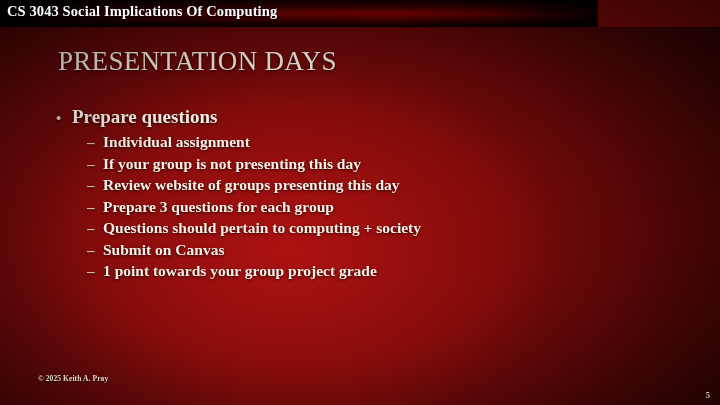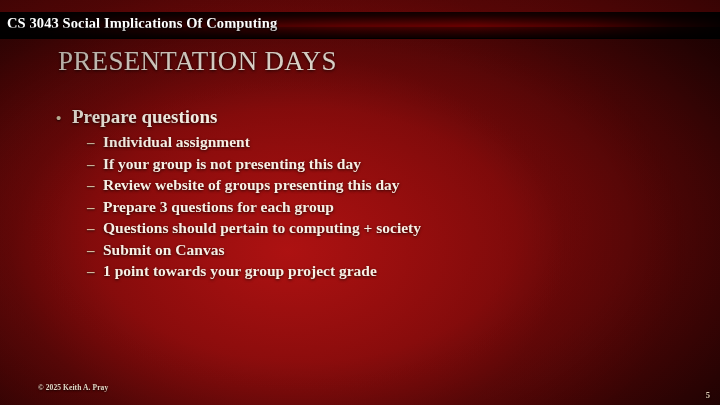--- a/index.html
+++ b/index.html
@@ -18,22 +18,22 @@
     background-image:
       radial-gradient(ellipse 62% 78% at 40% 62%, rgba(175,18,18,0.95) 0%, rgba(150,14,14,0.80) 32%, rgba(110,9,9,0.45) 62%, rgba(60,4,4,0.08) 88%, rgba(40,2,2,0) 100%),
       radial-gradient(ellipse 95% 95% at 45% 55%, #8e0c0c 0%, #6d0808 45%, #3d0404 78%, #1d0202 100%),
       linear-gradient(180deg, #2a0303 0%, #540606 18%, #700909 45%, #4a0505 80%, #200202 100%);
     user-select: none;
   }
 
   
   #header-band {
     position: absolute;
-    left: 0; top: 12px;
-    width: 720px; height: 27px;
+    left: 0; top: 0;
+    width: 598px; height: 27px;
     background-image:
       linear-gradient(180deg,
         #1a0202 0%,
         #2e0303 14%,
         #7d0b0b 40%,
         #a81111 52%,
         #7a0a0a 64%,
         #330303 86%,
         #120101 100%),
       linear-gradient(90deg,
@@ -131,21 +131,21 @@
     font-size: 15px;
   }
   .bullet-text {
     flex: 1 1 auto;
     white-space: nowrap;
   }
 
   
   #footer-copyright {
     position: absolute;
-    left: 6px; bottom: 13px;
+    left: 6px; bottom: 22px;
     font-size: 7.5px;
     font-weight: bold;
     color: #e4d8c6;
     letter-spacing: 0.1px;
     text-shadow: 0 1px 2px rgba(0,0,0,0.8);
     white-space: nowrap;
     padding-left: 32px;
   }
   #footer-slide-number {
     position: absolute;

